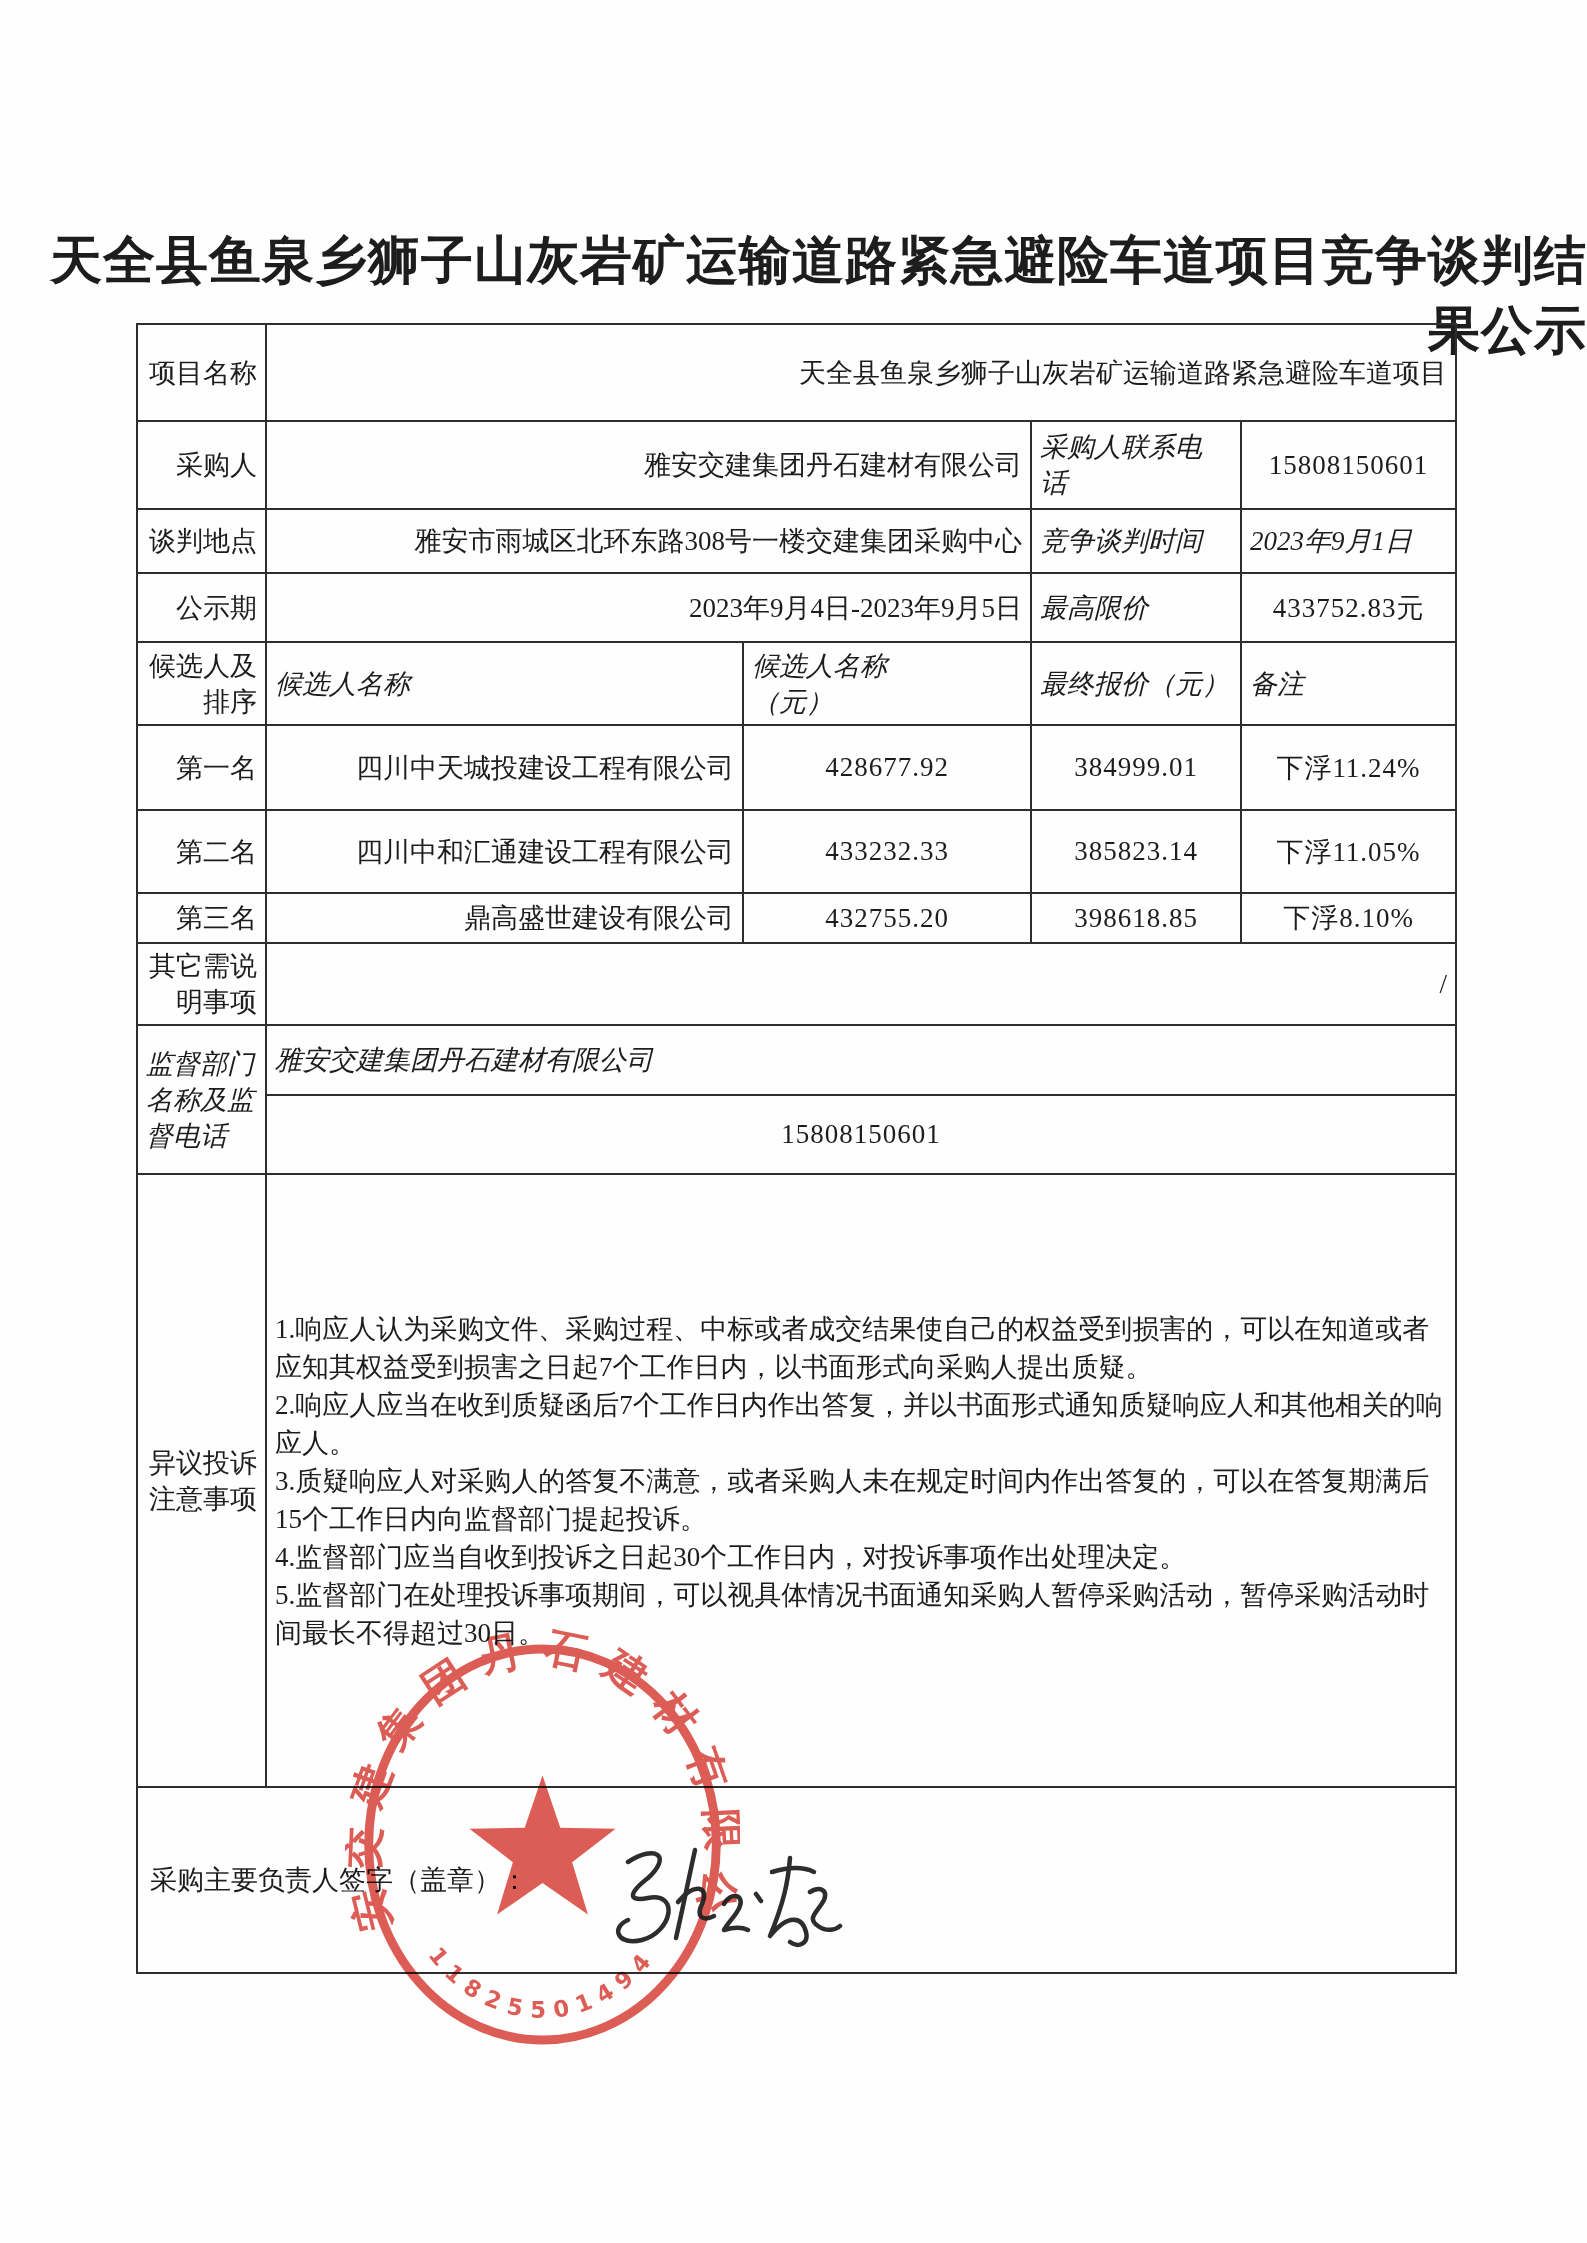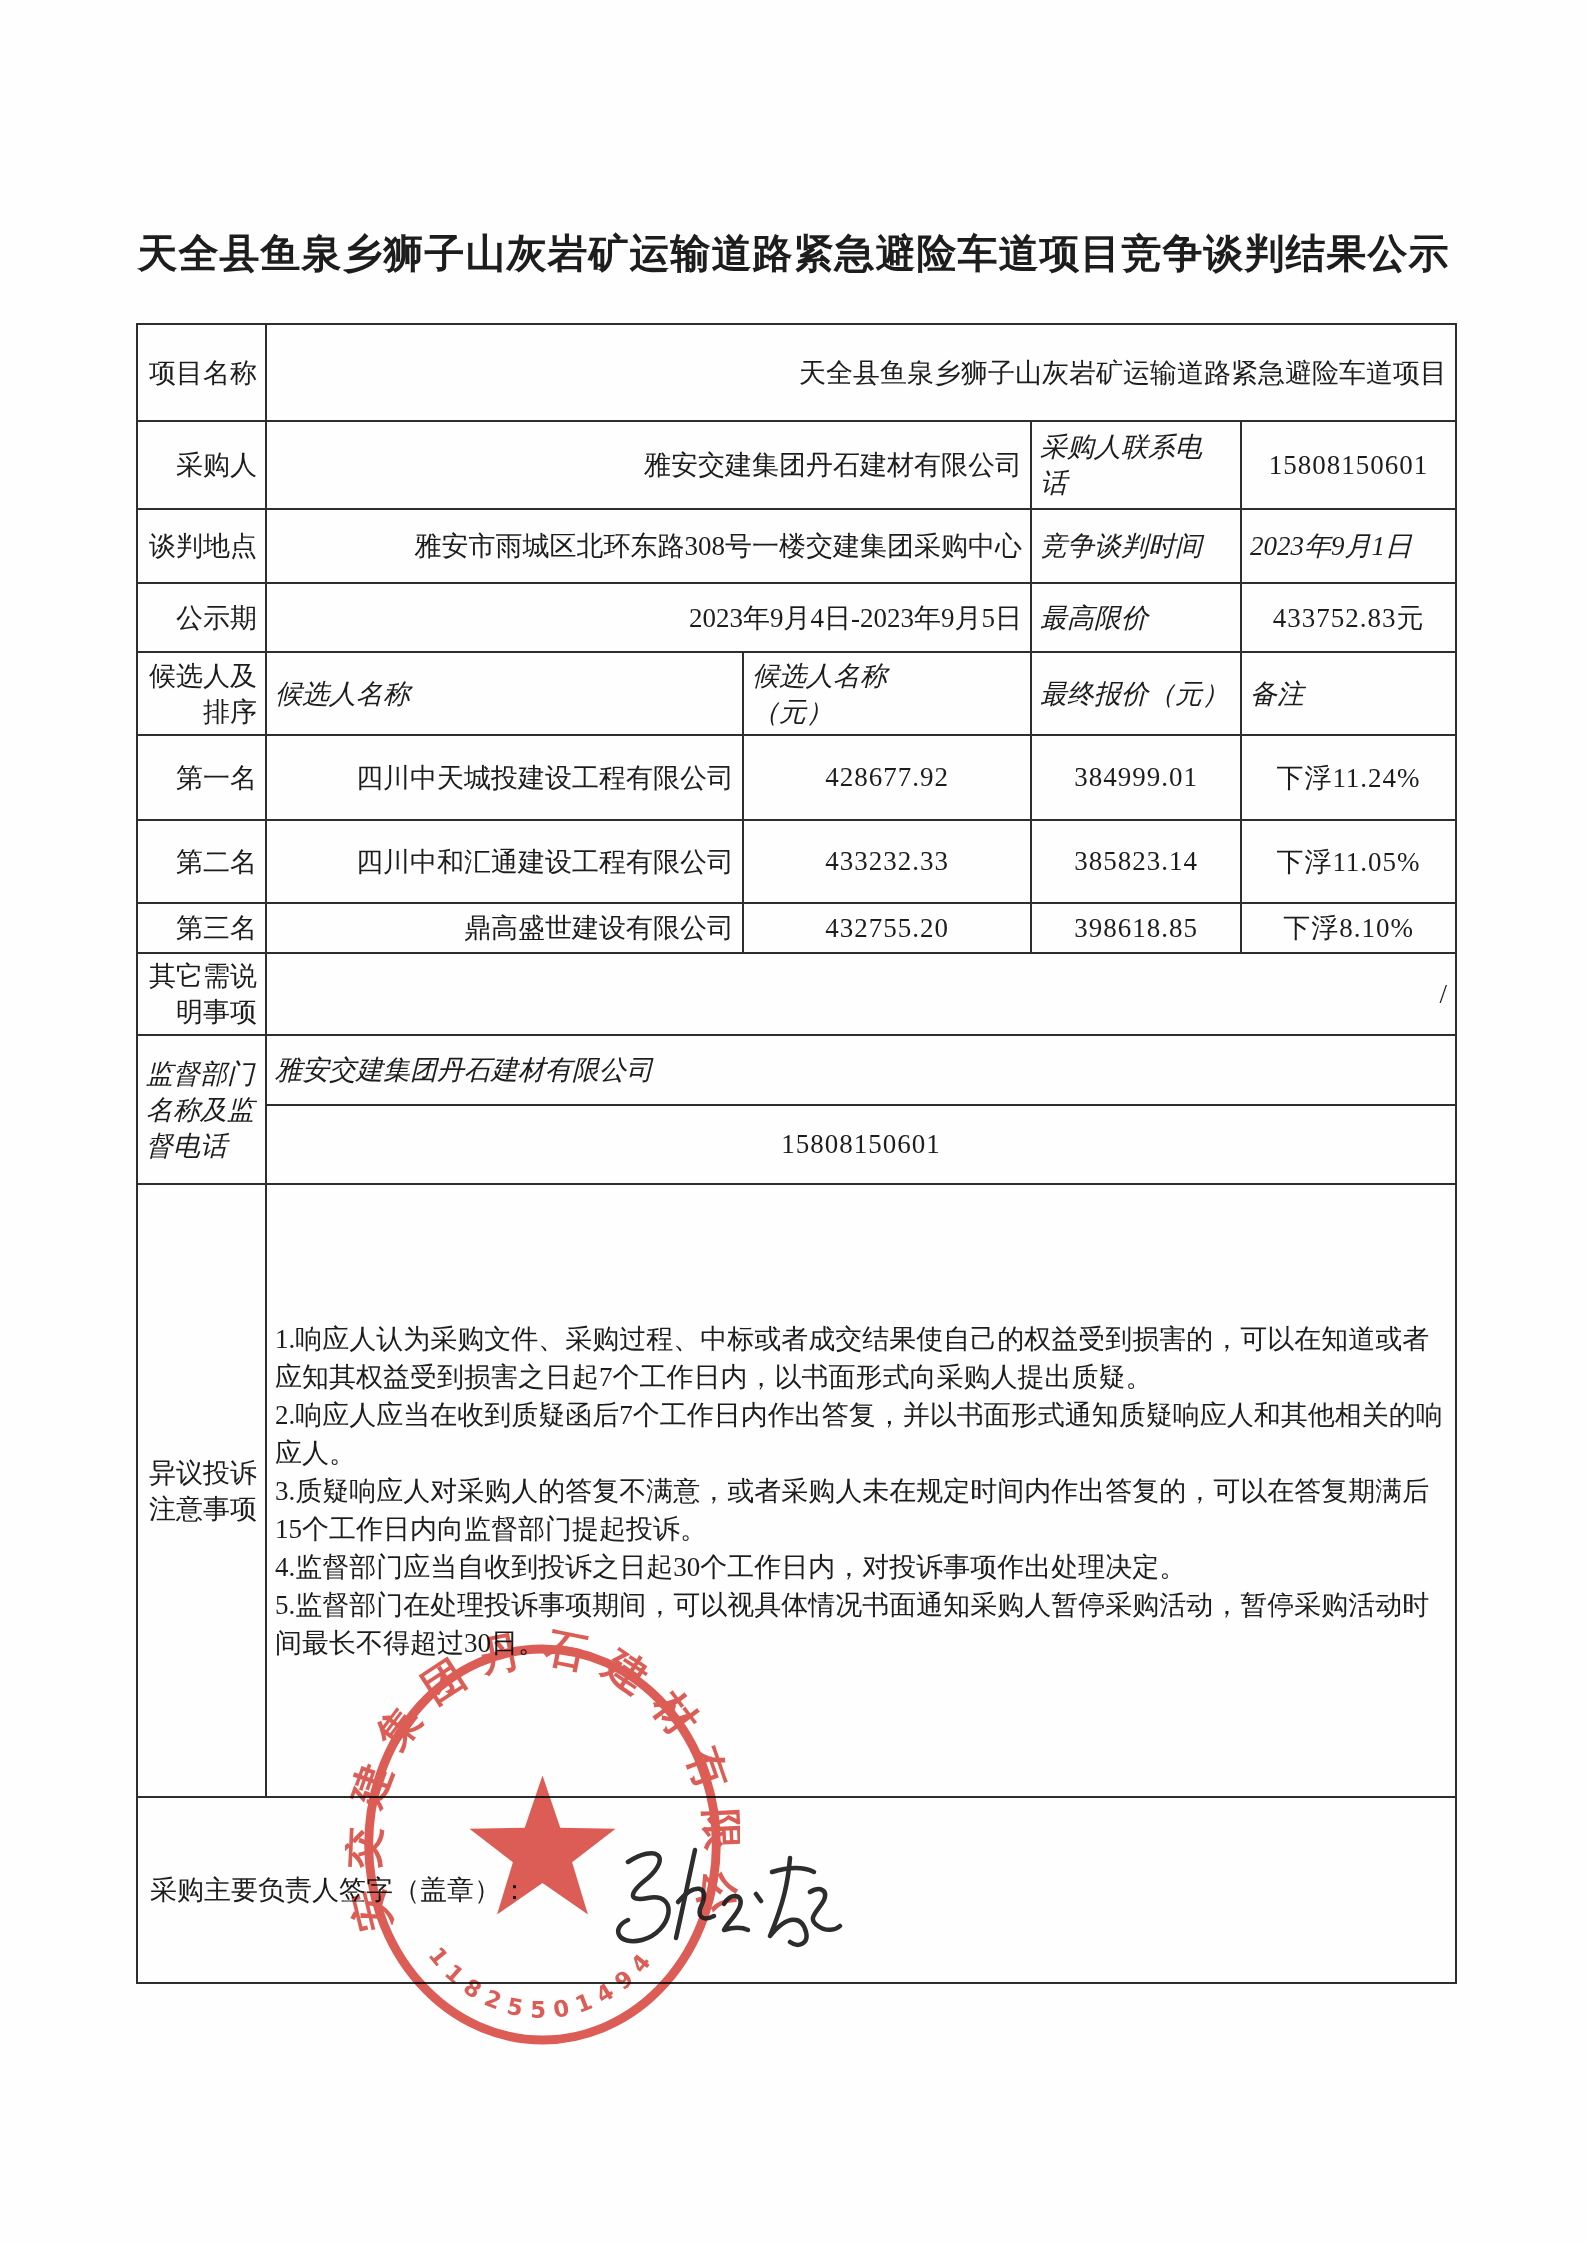--- a/index.html
+++ b/index.html
@@ -6,21 +6,21 @@
   .page {
     position:relative;
     width:1587px; height:2243px;
     background:#fffefe;
     font-family:"Liberation Serif","DejaVu Serif",serif;
     color:#1d1d1d;
     overflow:hidden;
   }
   .doc-title {
     position:absolute; top:226px; left:0; width:100%;
-    text-align:center; font-size:40px; font-weight:bold; letter-spacing:1px;
+    text-align:right; font-size:52px; font-weight:bold; letter-spacing:1px;
   }
   table.main {
     position:absolute; top:323px; left:136px; width:1319px;
     border-collapse:collapse; table-layout:fixed;
   }
   table.main td {
     border:2px solid #2e2e2e;
     font-size:27px;
     padding:4px 8px;
     vertical-align:middle;
@@ -63,21 +63,21 @@
         <td class="lbl">项目名称</td>
         <td colspan="4" class="lbl">天全县鱼泉乡狮子山灰岩矿运输道路紧急避险车道项目</td>
       </tr>
       <tr style="height:88px">
         <td class="lbl">采购人</td>
         <td colspan="2" class="lbl">雅安交建集团丹石建材有限公司</td>
         <td class="center pre">采购人联系电
 话</td>
         <td class="num">15808150601</td>
       </tr>
-      <tr style="height:74px">
+      <tr style="height:64px">
         <td class="lbl">谈判地点</td>
         <td colspan="2" class="lbl">雅安市雨城区北环东路308号一楼交建集团采购中心</td>
         <td class="center">竞争谈判时间</td>
         <td class="center">2023年9月1日</td>
       </tr>
       <tr style="height:69px">
         <td class="lbl">公示期</td>
         <td colspan="2" class="lbl">2023年9月4日-2023年9月5日</td>
         <td class="center">最高限价</td>
         <td class="num">433752.83元</td>

